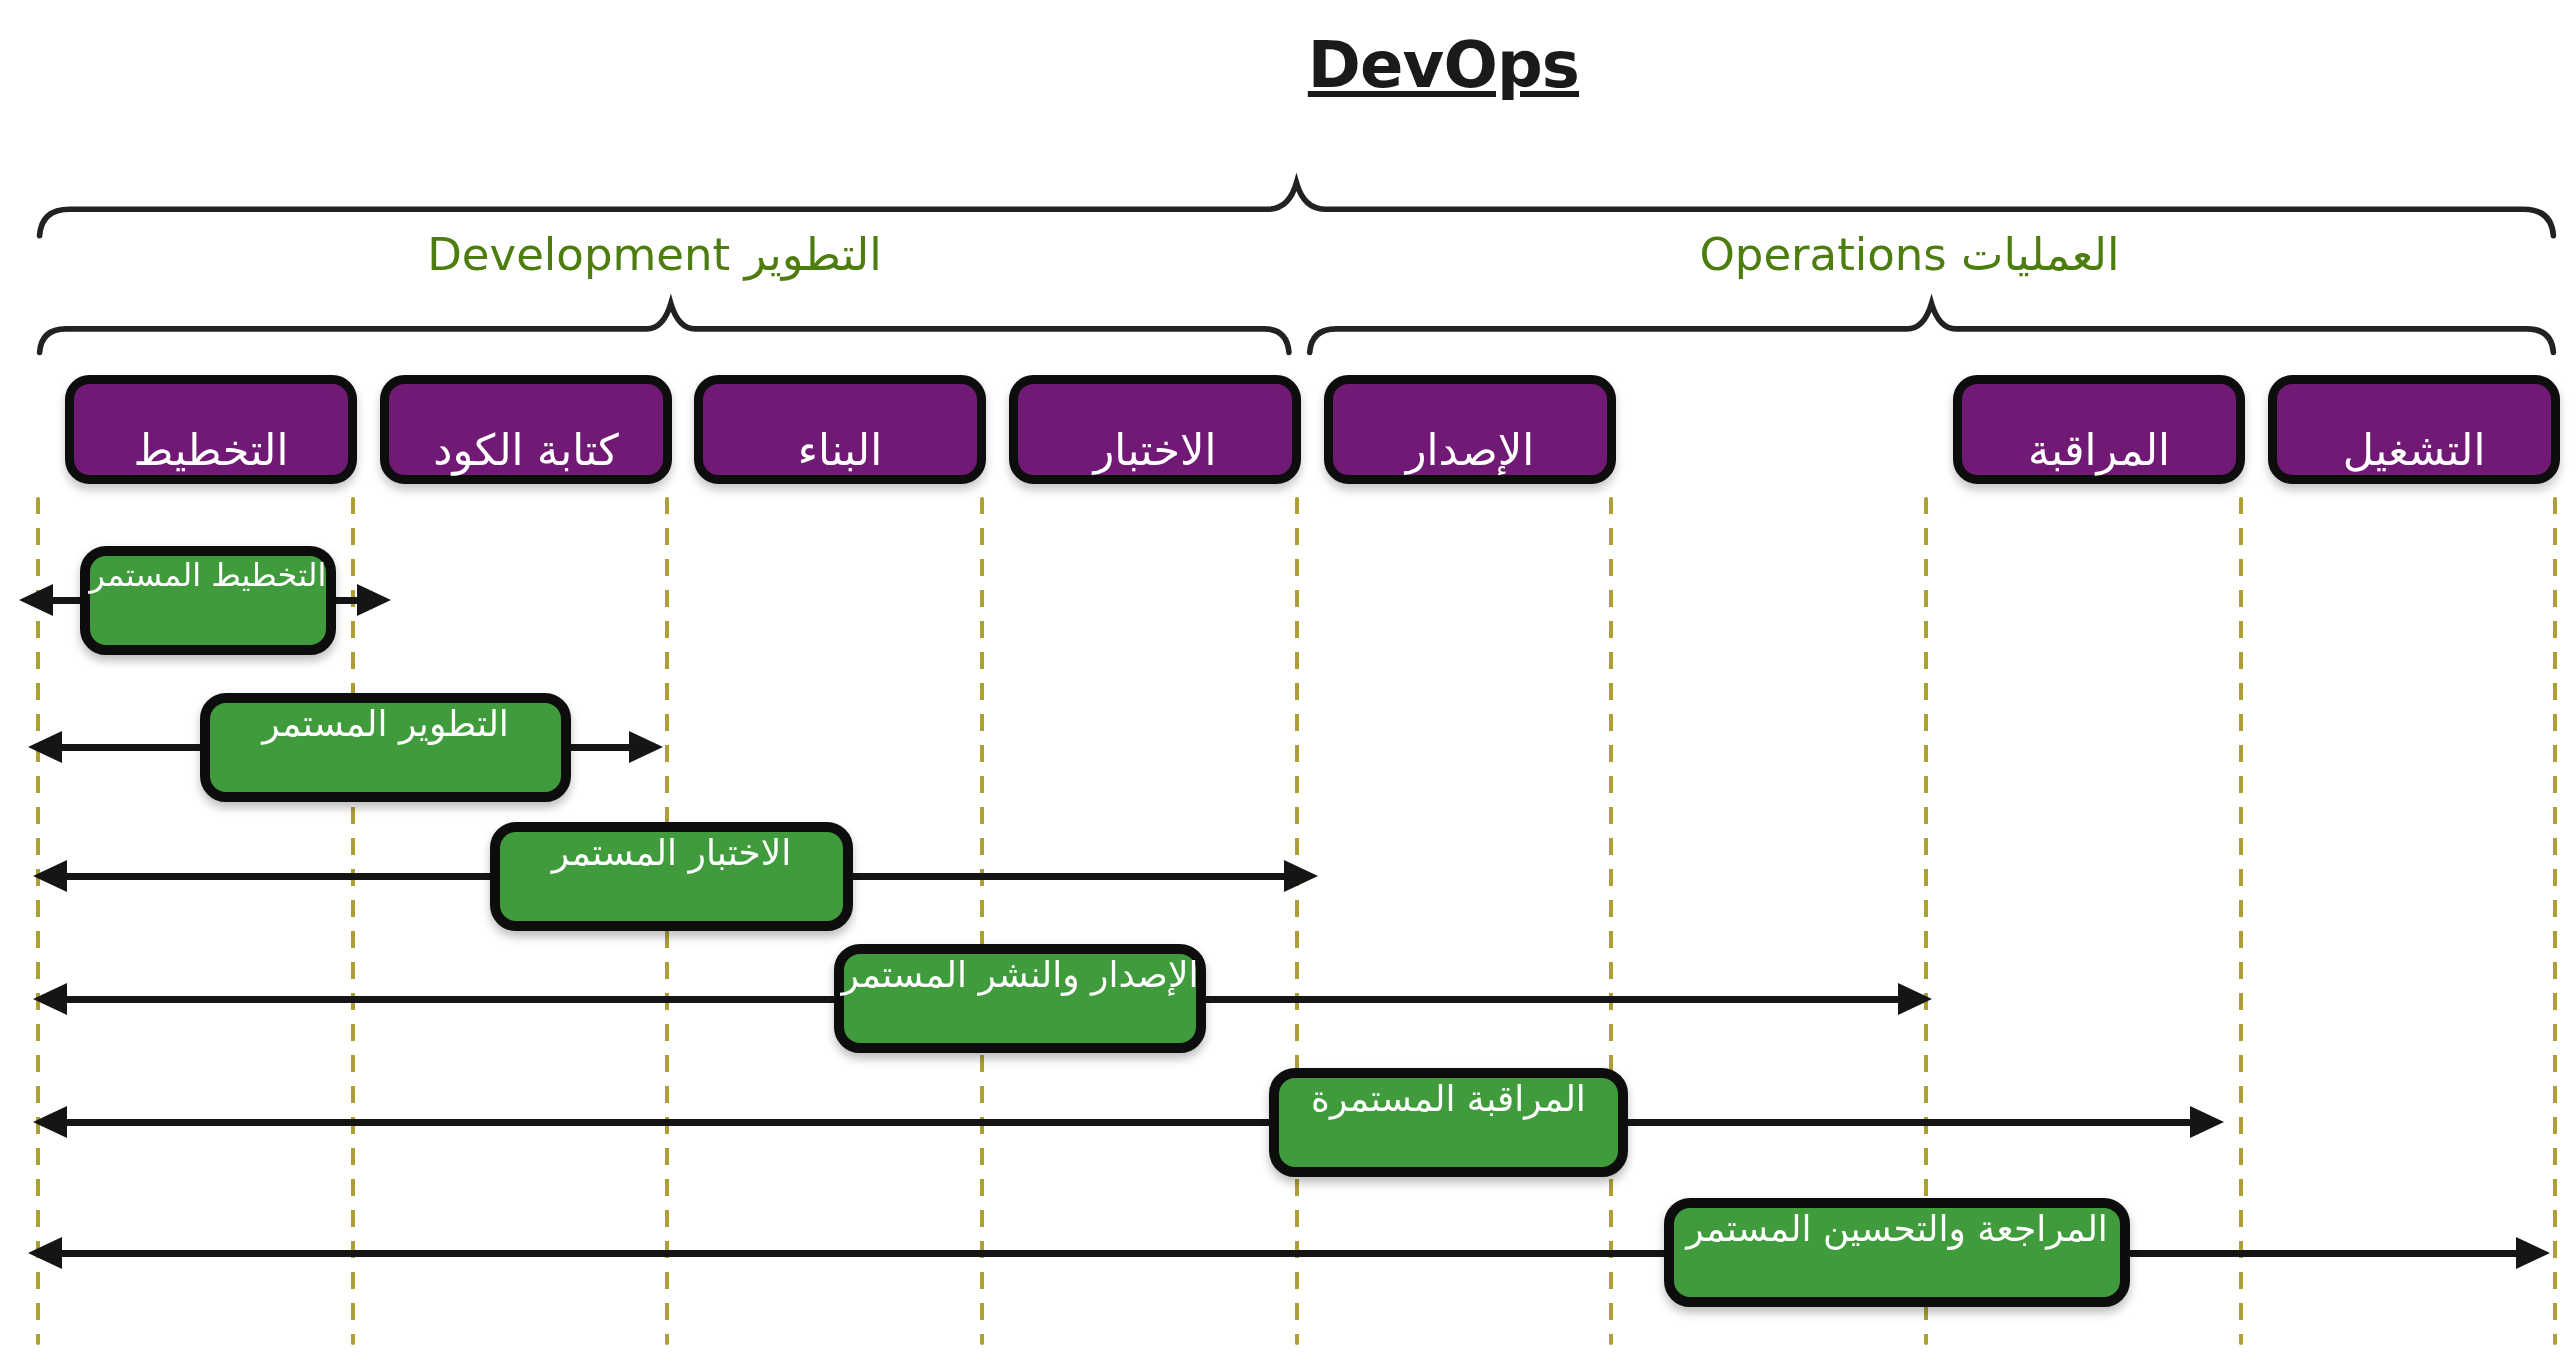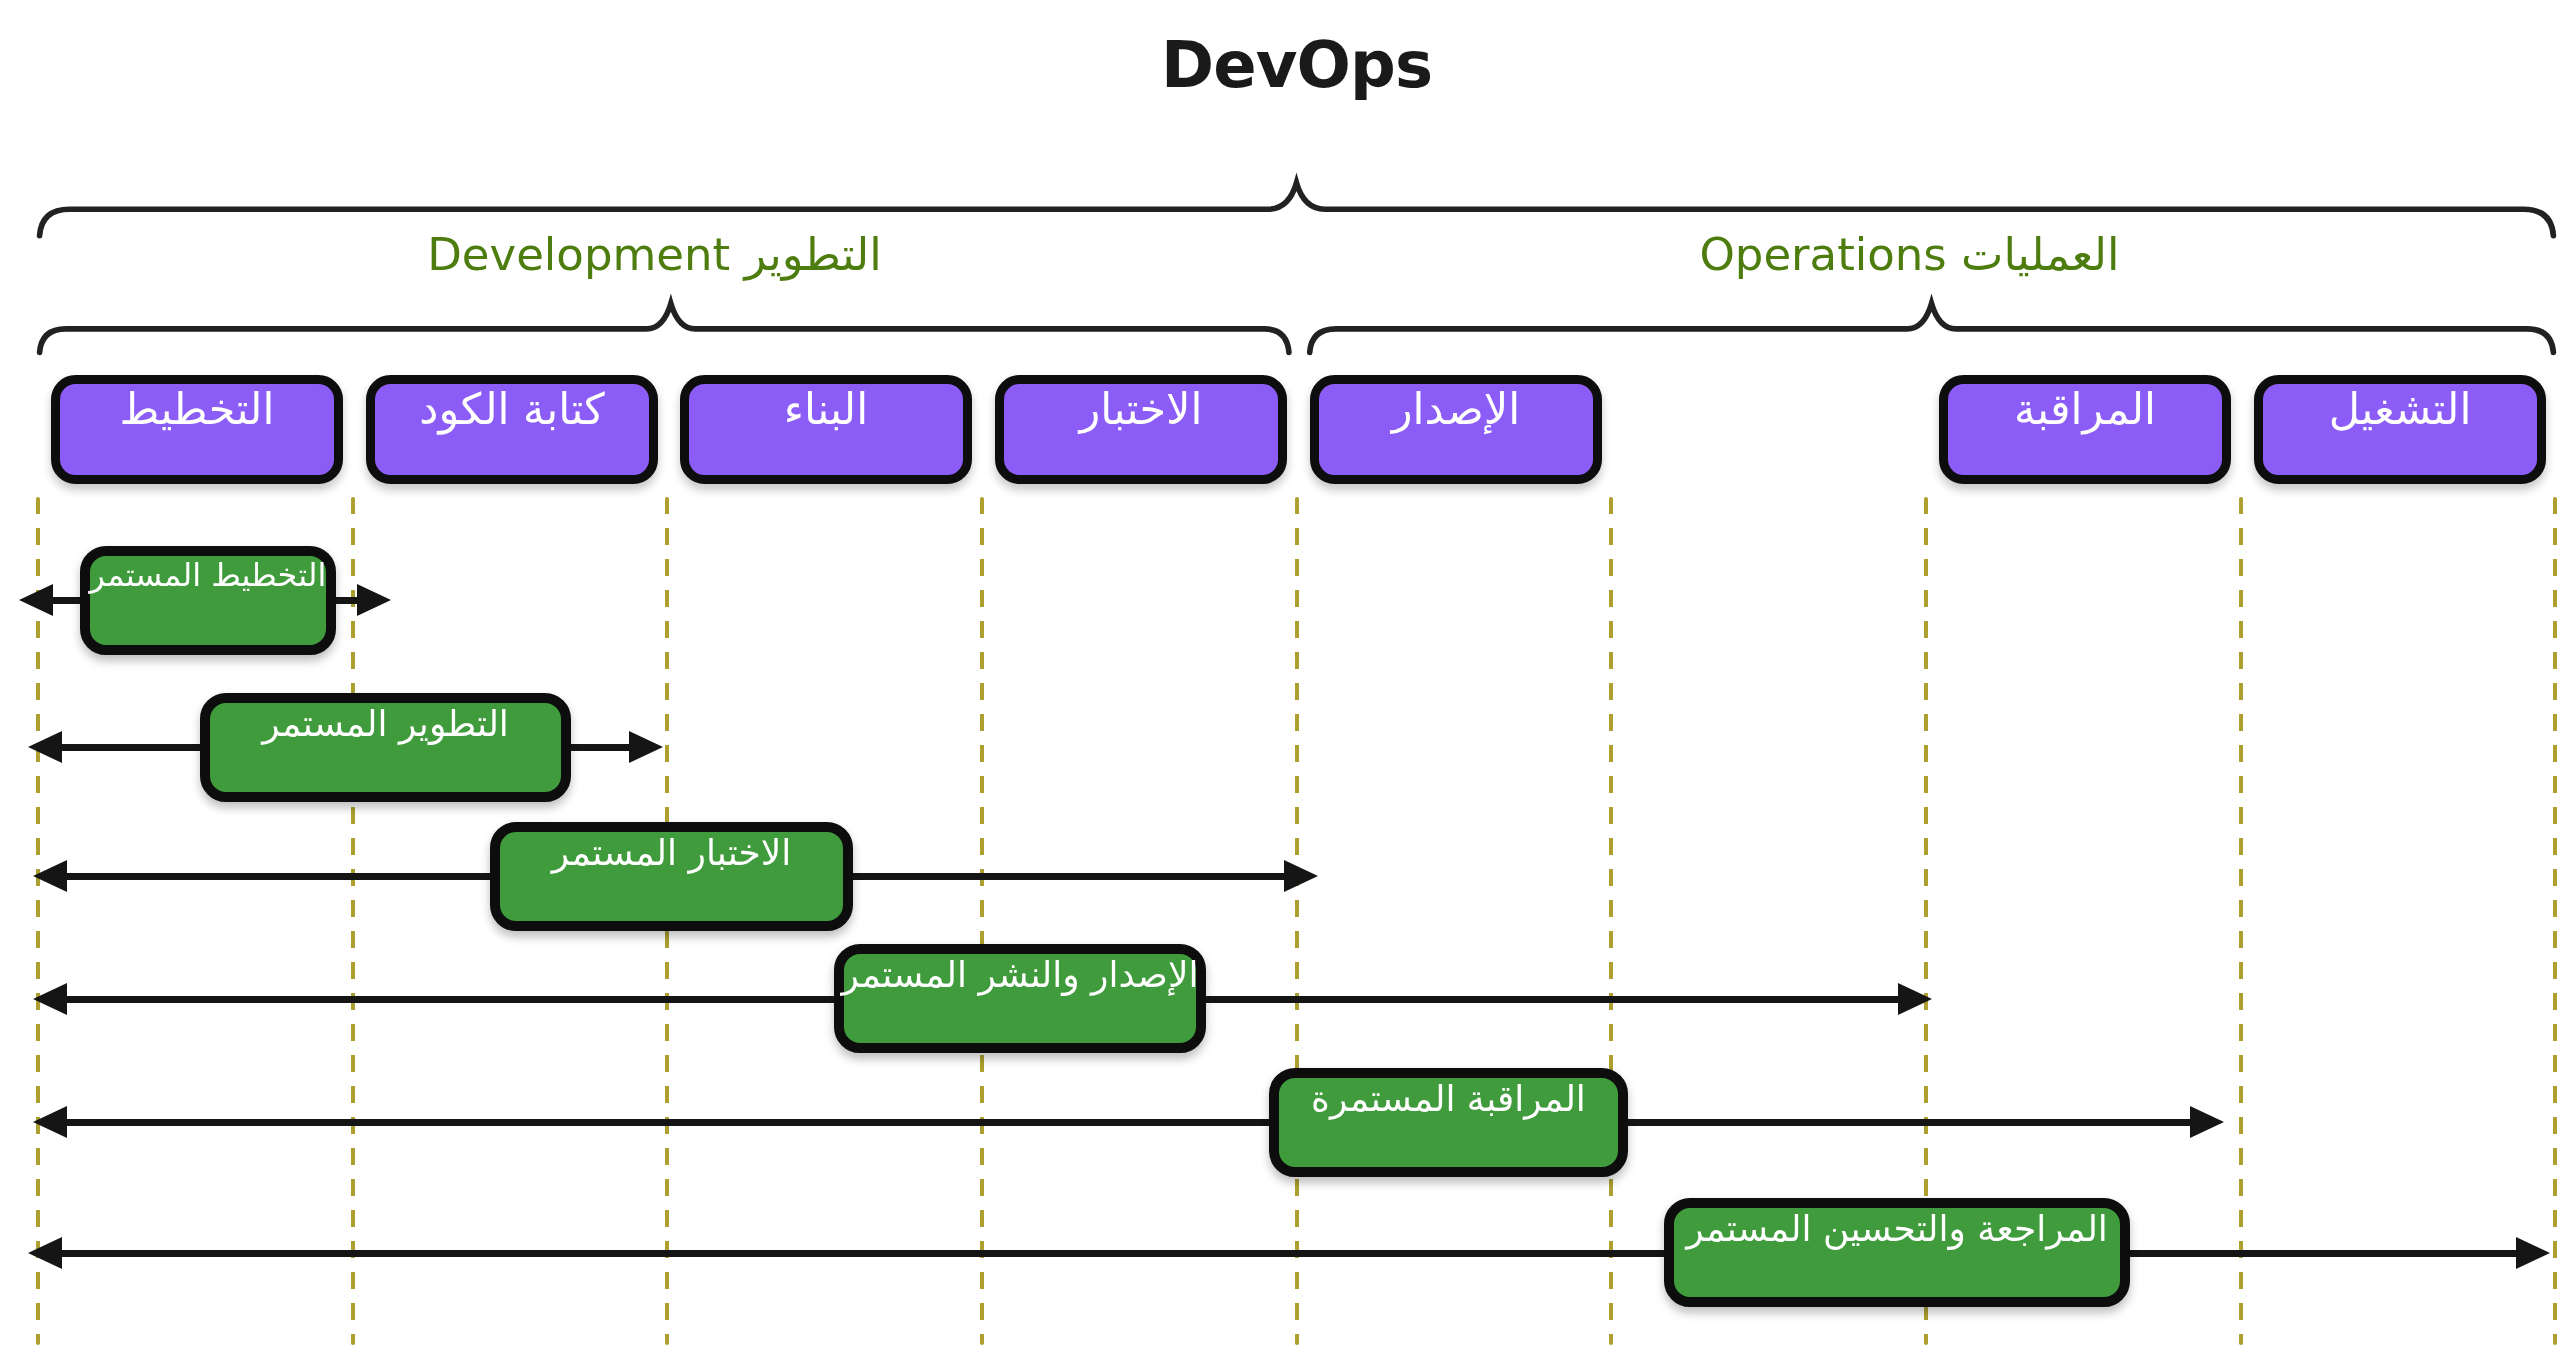--- a/index.html
+++ b/index.html
@@ -5,39 +5,41 @@
   html,body{margin:0;padding:0;background:#ffffff;}
   #canvas{
     position:relative;
     width:2576px;height:1370px;
     background:#ffffff;
     font-family:"DejaVu Sans","Liberation Sans",sans-serif;
     overflow:hidden;
   }
   .title{
     position:absolute;top:28px;left:1014px;width:565px;
-    text-align:center;font-size:64px;font-weight:600;color:#1a1a1a;
+    text-align:right;font-size:64px;font-weight:600;color:#1a1a1a;
     letter-spacing:-0.9px;
+    text-decoration:underline;
   }
   .group-label{
     position:absolute;top:228px;width:565px;text-align:center;
     font-size:45px;color:#4d7c0f;white-space:nowrap;
   }
   .group-label.dev{left:372px;}
   .group-label.ops{left:1627px;}
   svg.braces{position:absolute;top:0;left:0;}
 
   
   .stage{
     position:absolute;top:375px;height:109px;width:292px;
     box-sizing:border-box;
-    background:#8b5cf6;border:9.4px solid #0d0d0d;border-radius:24.5px;
-    display:flex;align-items:flex-start;justify-content:center;
+    background:#701a75;border:9.4px solid #0d0d0d;border-radius:24.5px;
+    display:flex;align-items:flex-end;justify-content:center;
     color:#ffffff;font-size:43px;white-space:nowrap;
     box-shadow:0 5.7px 9.4px rgba(0,0,0,.22);
+    margin-left:14px;
   }
 
   
   .vline{
     position:absolute;top:497px;height:848px;width:3.8px;
     background:repeating-linear-gradient(to bottom,#ADA030 0 17px,transparent 17px 31px);
     border-radius:1.9px;
   }
 
   

